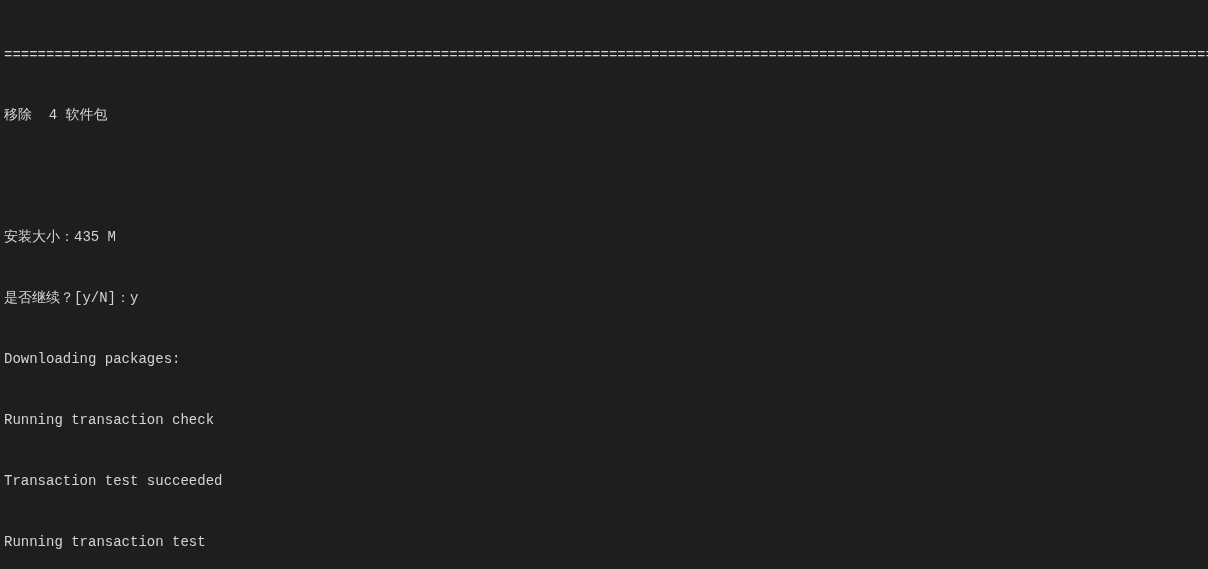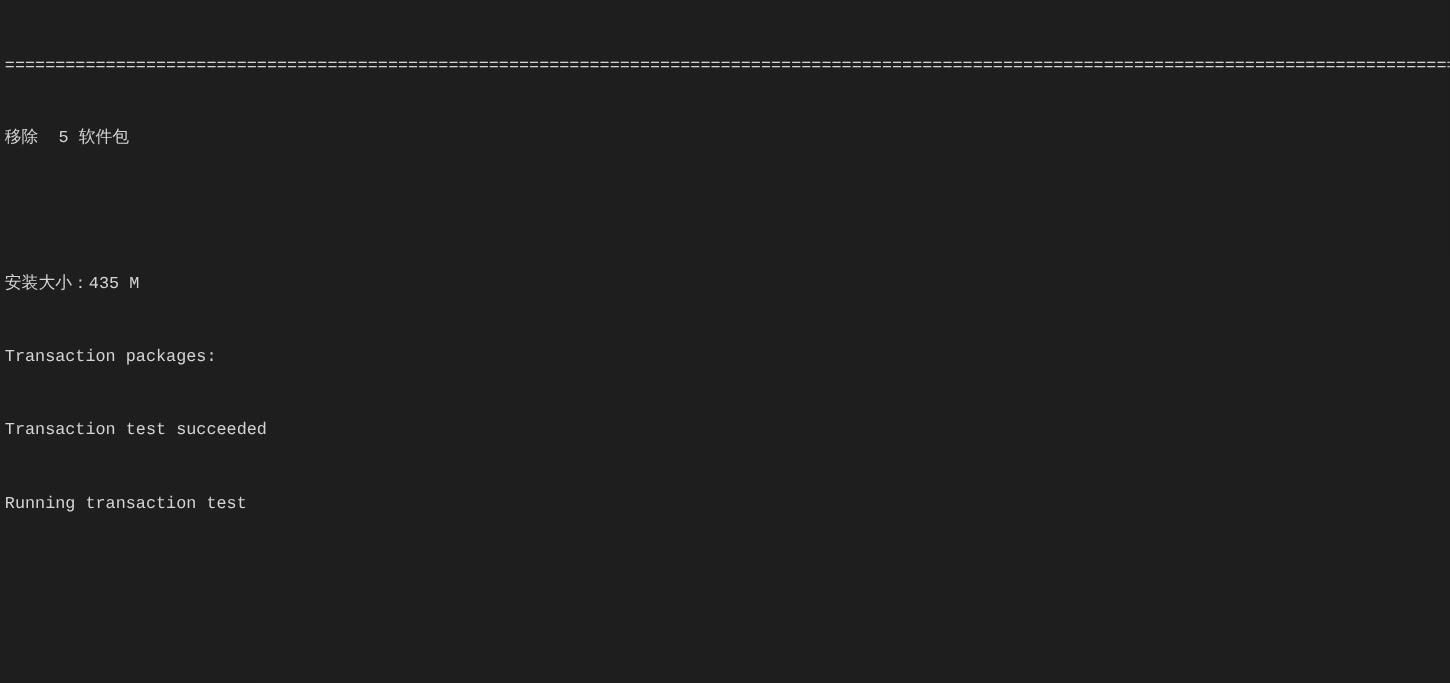--- a/index.html
+++ b/index.html
@@ -23,24 +23,26 @@
     }
     .line {
       display: block;
     }
   </style>
 </head>
 <body>
 
 <div class="terminal">
   <span class="line">========================================================================================================================================================</span>
-  <span class="line">移除  5 软件包</span>
+  <span class="line">移除  4 软件包</span>
   <span class="line"> </span>
   <span class="line">安装大小：435 M</span>
-  <span class="line">Transaction packages:</span>
+  <span class="line">是否继续？[y/N]：y</span>
+  <span class="line">Downloading packages:</span>
+  <span class="line">Running transaction check</span>
   <span class="line">Transaction test succeeded</span>
   <span class="line">Running transaction test</span>
   
   
   
   
   
   
   
   

